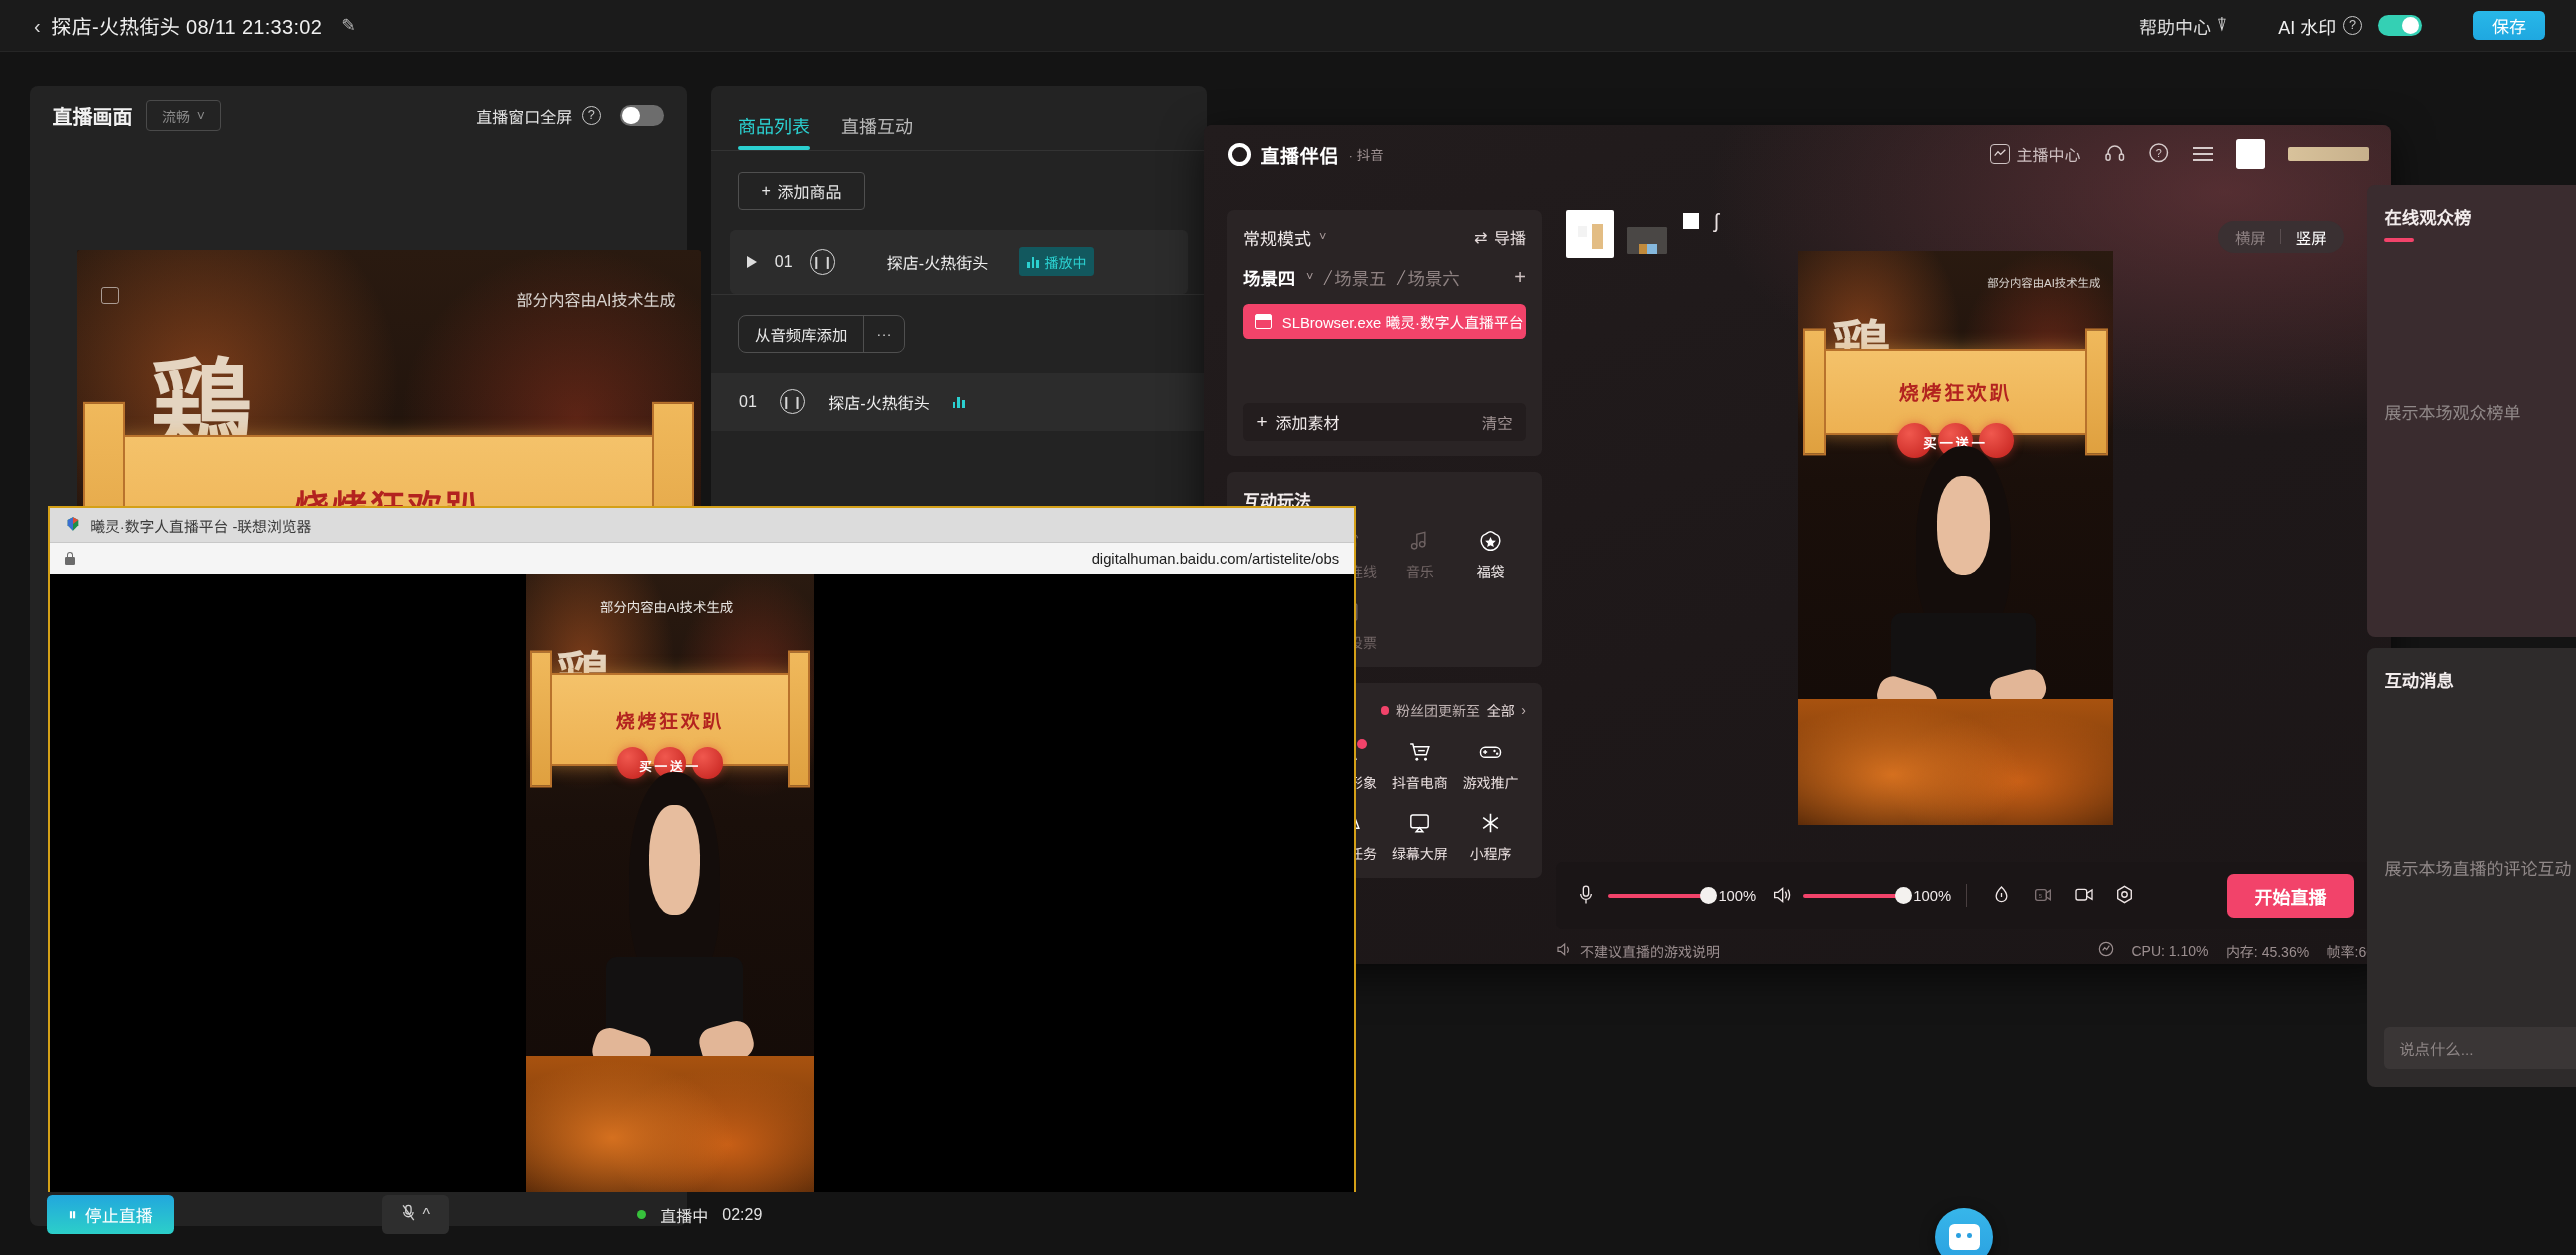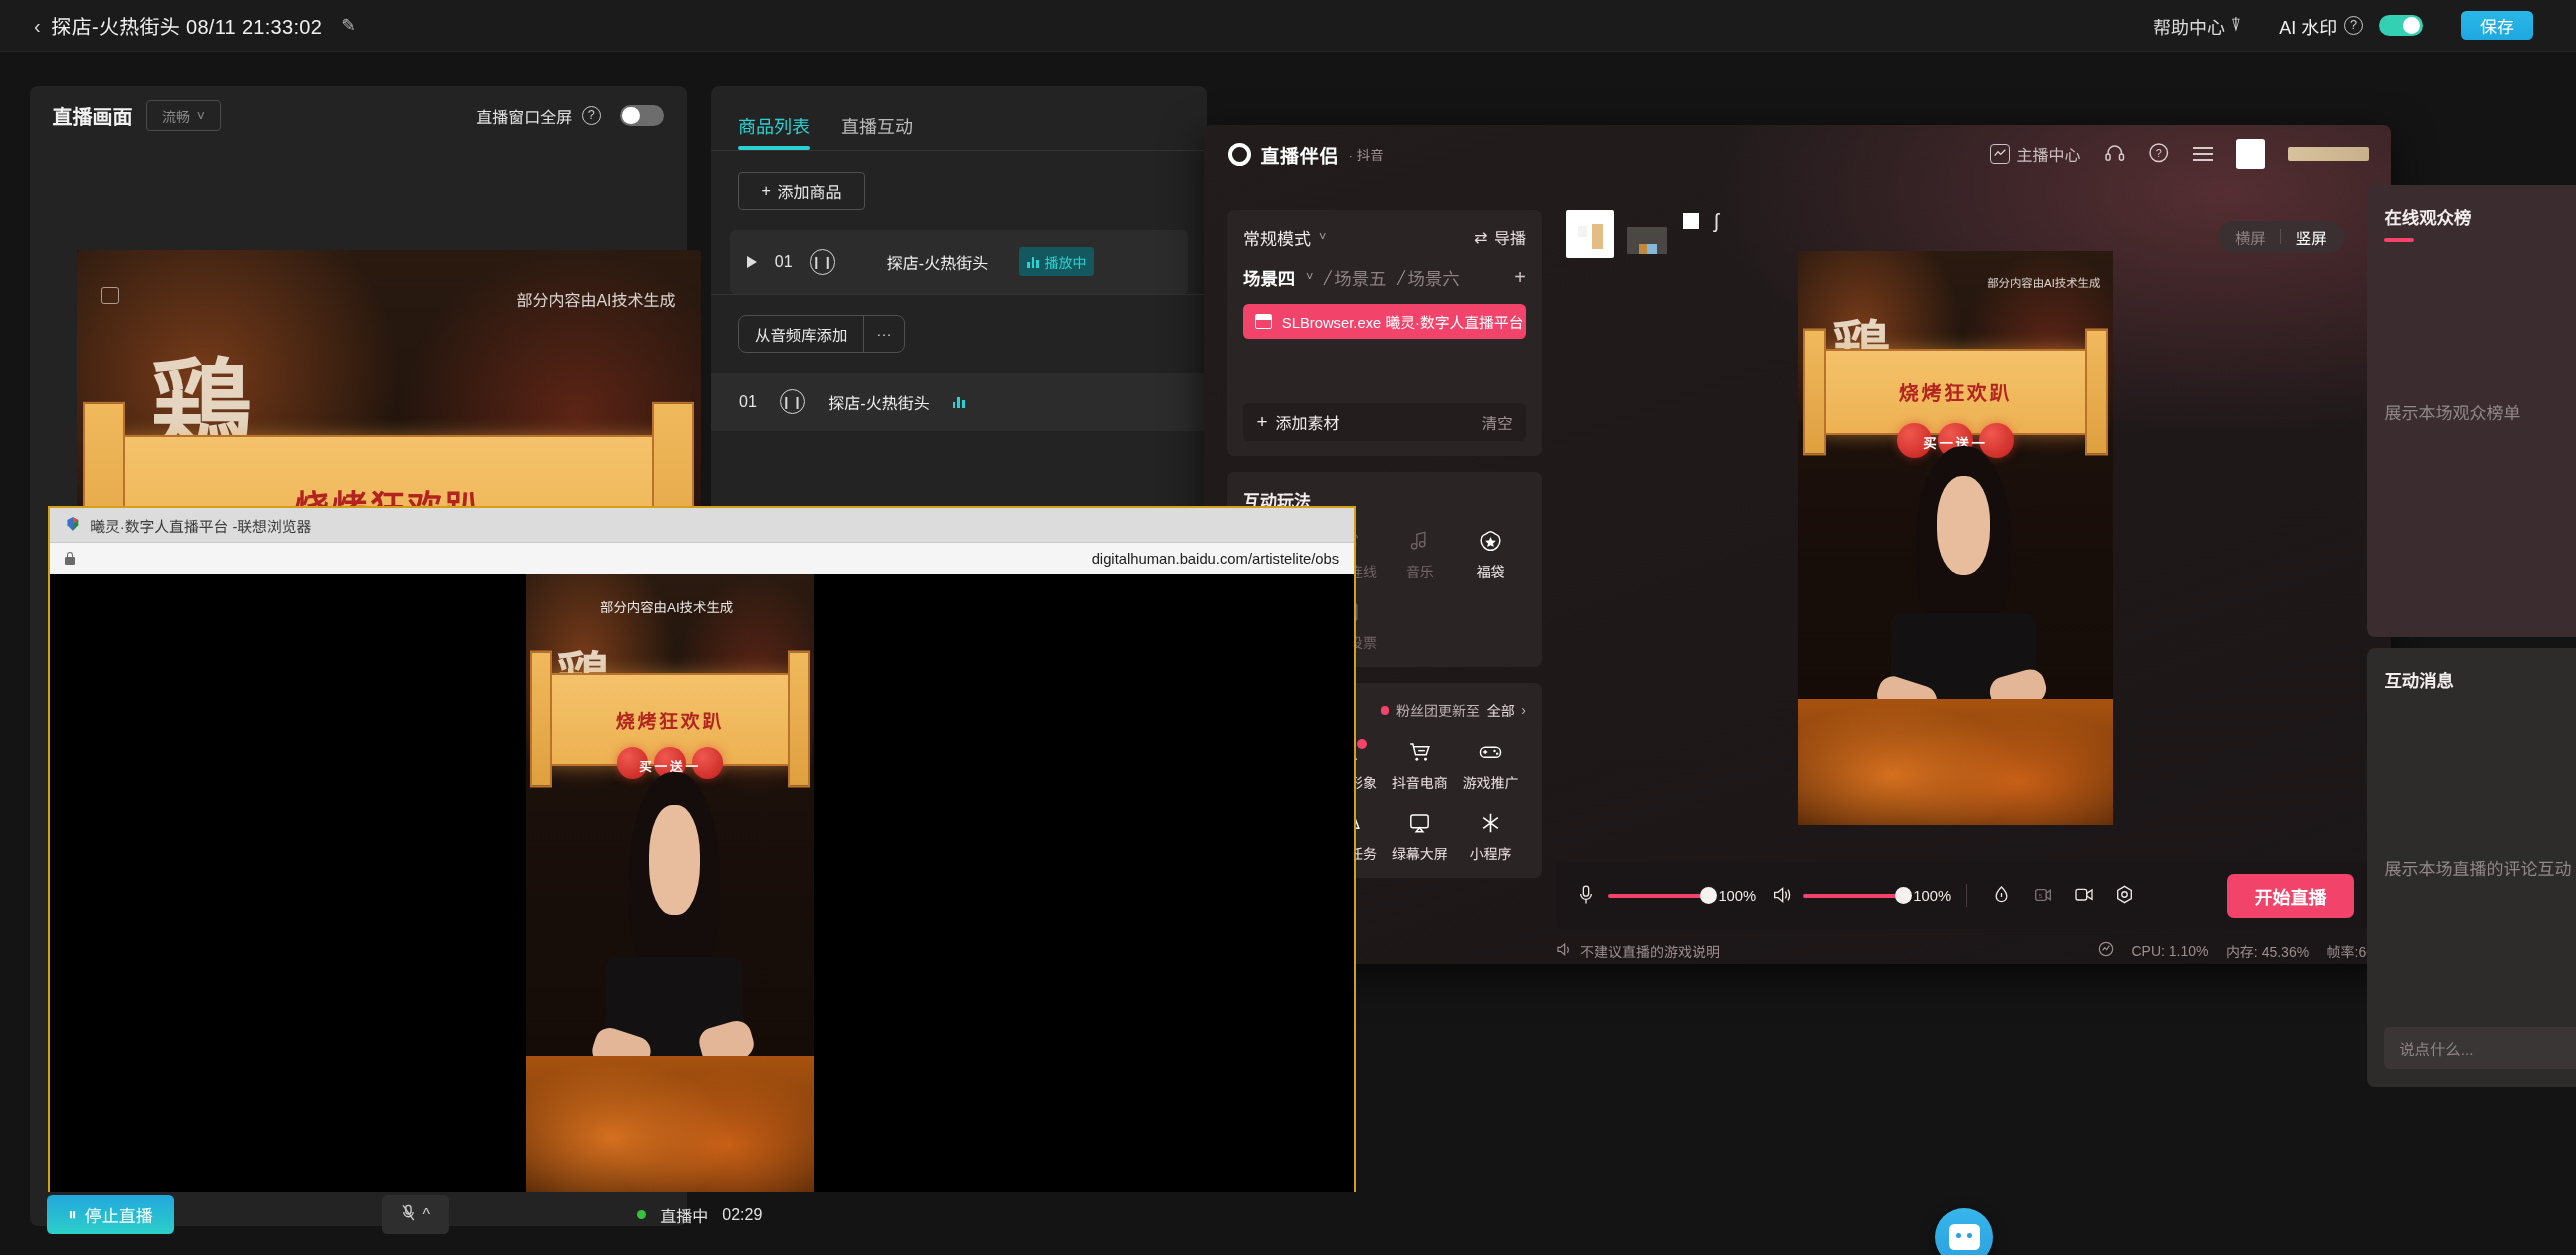--- a/index.html
+++ b/index.html
@@ -12,21 +12,21 @@
 
   
   .appbar{
     position:absolute; left:0; top:0; width:2576px; height:52px;
     background:#1b1b1b; display:flex; align-items:center;
     border-bottom:0.7px solid #262626;
   }
   .ab-back{ margin-left:34px; font-size:20px; color:#d8d8d8; line-height:1; }
   .ab-title{ margin-left:10.7px; font-size:20px; color:#f0f0f0; letter-spacing:0.3px;}
   .ab-edit{ margin-left:19px; font-size:17.4px; color:#b4b4b4; }
-  .ab-right{ margin-left:auto; display:flex; align-items:center; gap:0; padding-right:43px;}
+  .ab-right{ margin-left:auto; display:flex; align-items:center; gap:13px; padding-right:31px;}
   .ab-help{ font-size:18px; color:#dcdcdc; display:flex; align-items:center; gap:5.4px; }
   .ab-ai{ font-size:18px; color:#f0f0f0; display:flex; align-items:center; gap:6.7px; margin-left:38px;}
   .qmark{
     display:inline-block; width:19px;height:19px;border:1.3px solid #c9c9c9;border-radius:50%;
     font-size:12.7px; line-height:16px; text-align:center; color:#c9c9c9;
   }
   .sw{ width:44px;height:21.5px;border-radius:10.7px;position:relative; margin-left:9.4px;}
   .sw.on{ background:#34d0b4; }
   .sw.off{ background:#6d6d6d; }
   .sw .knob{ position:absolute; top:2px; width:17.4px;height:17.4px;border-radius:50%;background:#fff;}

